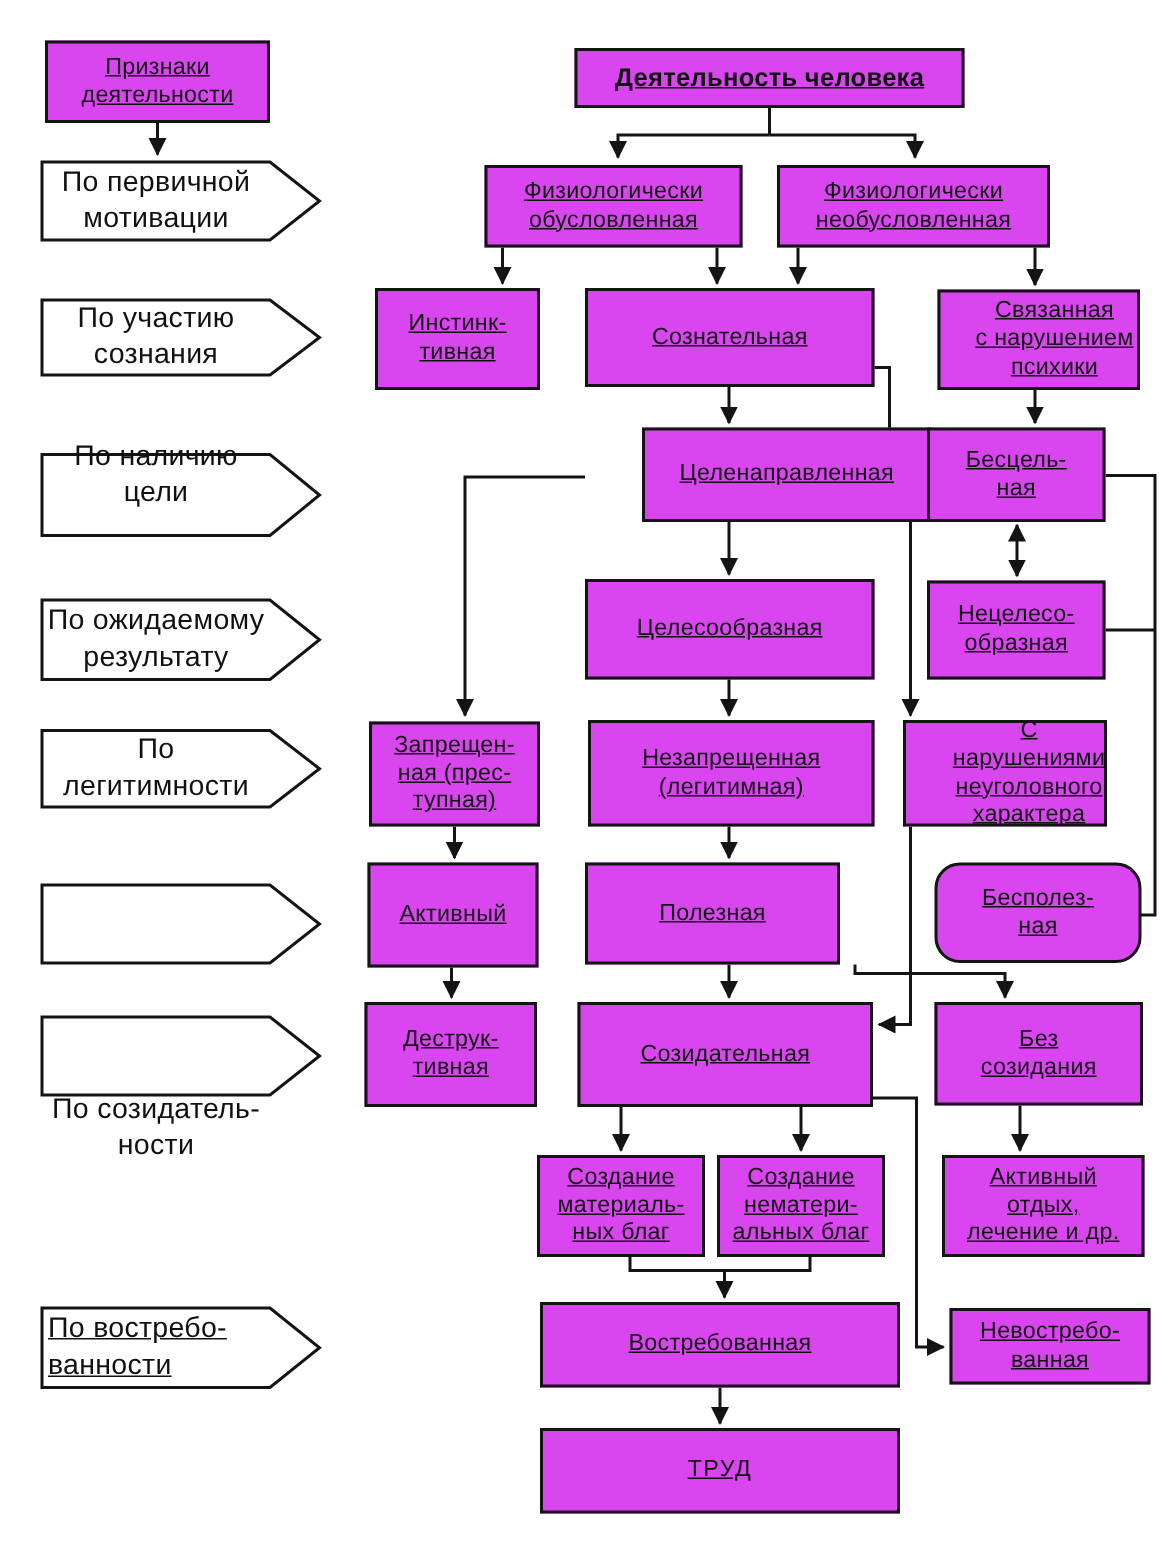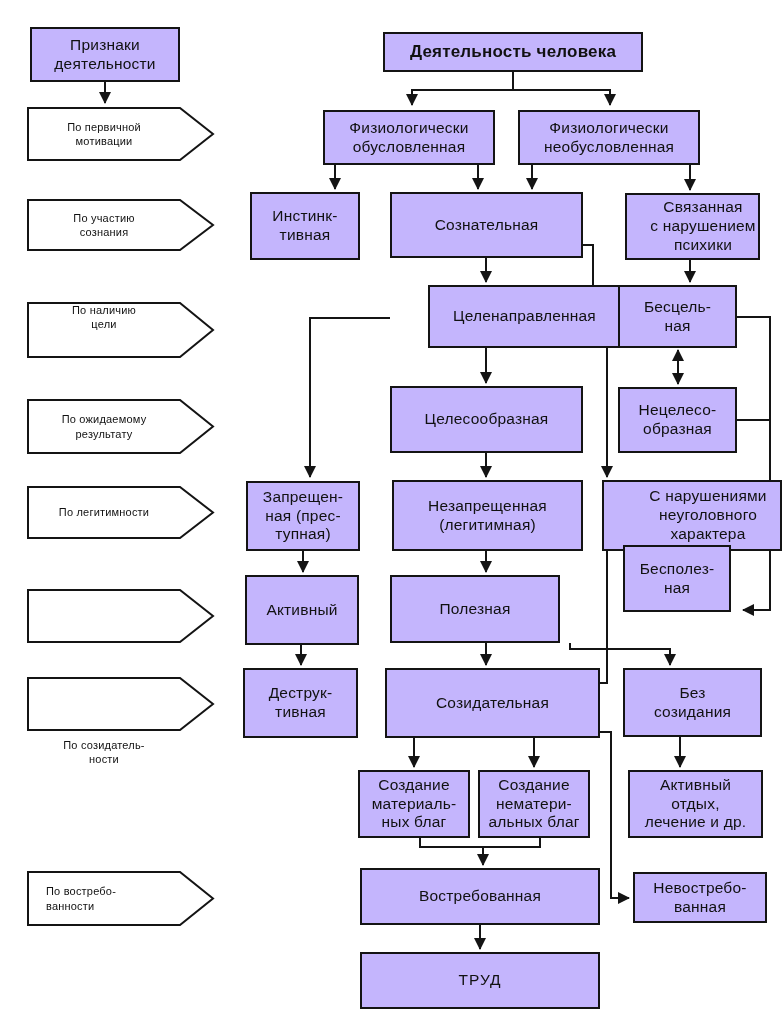--- a/index.html
+++ b/index.html
@@ -2,74 +2,74 @@
 <html><head>
 <meta charset="utf-8">
 <style>
   html,body{margin:0;padding:0;background:#fff;}
   .canvas{
     position:relative;width:784px;height:1031px;background:#fff;overflow:hidden;
     font-family:"Liberation Sans","DejaVu Sans",sans-serif;color:#111;
   }
   svg.wires{position:absolute;left:0;top:0;z-index:1;}
   .node{
-    position:absolute;box-sizing:border-box;border:2px solid #141414;background:#c4b5fd;
+    position:absolute;box-sizing:border-box;border:2px solid #141414;background:#d946ef;
     display:flex;align-items:center;justify-content:center;text-align:center;
-    font-size:15.5px;line-height:1.22;white-space:pre-line;z-index:2;letter-spacing:.2px;
+    font-size:15.5px;line-height:1.22;white-space:pre-line;z-index:2;letter-spacing:.2px;text-decoration:underline;
   }
   .plabel{
     position:absolute;box-sizing:border-box;display:flex;align-items:center;justify-content:center;
-    text-align:center;font-size:11px;line-height:1.28;white-space:pre-line;z-index:2;letter-spacing:.2px;
+    text-align:center;font-size:19px;line-height:1.28;white-space:pre-line;z-index:2;letter-spacing:.2px;
   }
   
   #n-priznaki{left:30px;top:27px;width:150px;height:55px;}
   #n-root{left:383px;top:32px;width:260px;height:40px;font-weight:bold;font-size:17px;}
   
   #n-fiz-obusl{left:323px;top:110px;width:172px;height:55px;}
   #n-fiz-neobusl{left:518px;top:110px;width:182px;height:55px;}
   
   #n-instinkt{left:250px;top:192px;width:110px;height:68px;}
   #n-soznatelnaya{left:390px;top:192px;width:193px;height:66px;}
   #n-svyazannaya{left:625px;top:193px;width:135px;height:67px;padding-left:21px;}
   
   #n-tselenapravlennaya{left:390px;top:285px;width:193px;height:63px;margin-left:38px;}
   #n-bestselnaya{left:618px;top:285px;width:119px;height:63px;}
   
   #n-tselesoobraznaya{left:390px;top:386px;width:193px;height:67px;}
   #n-netseleso{left:618px;top:387px;width:119px;height:66px;}
   
   #n-zapreshchennaya{left:246px;top:481px;width:114px;height:70px;}
   #n-nezapreshchennaya{left:392px;top:480px;width:191px;height:71px;}
-  #n-s-narusheniyami{left:602px;top:480px;width:180px;height:71px;padding-left:32px;}
+  #n-s-narusheniyami{left:602px;top:480px;width:136px;height:71px;padding-left:32px;}
   
   #n-vrednaya{left:245px;top:575px;width:114px;height:70px;}
   #n-poleznaya{left:390px;top:575px;width:170px;height:68px;}
-  #n-bespoleznaya{left:623px;top:545px;width:108px;height:67px;}
+  #n-bespoleznaya{left:623px;top:575px;width:138px;height:67px;border-radius:17px;}
   
   #n-destruktivnaya{left:243px;top:668px;width:115px;height:70px;}
-  #n-sozidatelnaya{left:385px;top:668px;width:215px;height:70px;}
+  #n-sozidatelnaya{left:385px;top:668px;width:197px;height:70px;}
   #n-bez-sozidaniya{left:623px;top:668px;width:139px;height:69px;}
   
   #n-sozdanie-mat{left:358px;top:770px;width:112px;height:68px;}
   #n-sozdanie-nemat{left:478px;top:770px;width:112px;height:68px;}
   #n-aktivny{left:628px;top:770px;width:135px;height:68px;}
   
   #n-vostrebovannaya{left:360px;top:868px;width:240px;height:57px;}
   #n-nevostrebovannaya{left:633px;top:872px;width:134px;height:51px;}
   
   #n-trud{left:360px;top:952px;width:240px;height:57px;letter-spacing:1px;}
   
   #p-motivation{left:28px;top:108px;width:152px;height:52px;}
   #p-soznanie{left:28px;top:200px;width:152px;height:50px;}
   #p-tseli{left:28px;top:290px;width:152px;height:54px;}
   #p-rezultat{left:28px;top:400px;width:152px;height:53px;}
   #p-legitimnost{left:28px;top:487px;width:152px;height:51px;}
   #p-poleznost{left:28px;top:590px;width:152px;height:52px;}
   #p-sozidatelnost{left:28px;top:678px;width:152px;height:52px;margin-top:48px;}
-  #p-vostrebovannost{left:28px;top:872px;width:152px;height:53px;justify-content:flex-start;text-align:left;padding-left:18px;}
+  #p-vostrebovannost{left:28px;top:872px;width:152px;height:53px;justify-content:flex-start;text-align:left;padding-left:4px;text-decoration:underline;}
 </style>
 </head>
 <body>
 
 <div class="canvas">
 
   <svg class="wires" width="784" height="1031" viewBox="0 0 784 1031">
     <defs>
       <marker id="ah" markerUnits="userSpaceOnUse" markerWidth="14" markerHeight="14" refX="11" refY="6" orient="auto-start-reverse">
         <path d="M0,0 L12,6 L0,12 Z" fill="#141414"></path>

